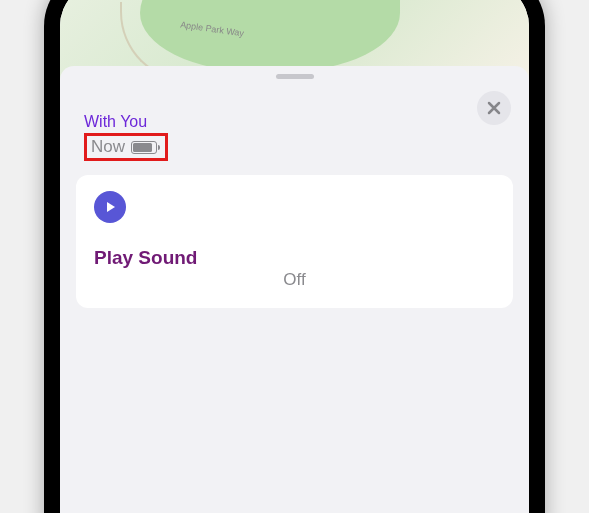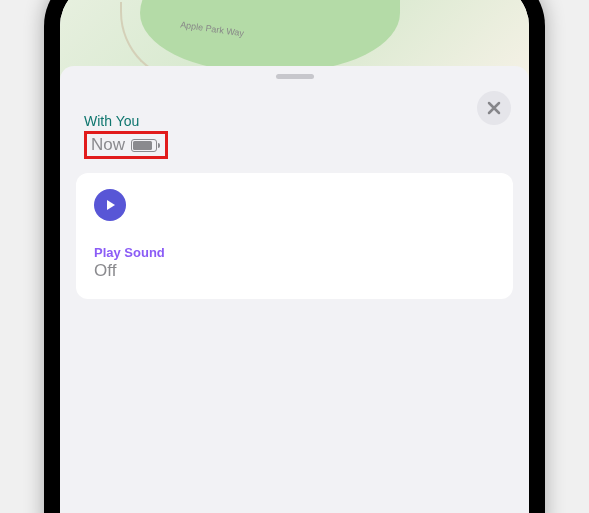--- a/index.html
+++ b/index.html
@@ -111,22 +111,22 @@
     }
     .device-name {
       font-size: 22px;
       font-weight: 700;
       color: #1c1c1e;
       white-space: pre;
       height: 22px;
       overflow: hidden;
     }
     .sub1 {
-      font-size: 14px;
-      color: #0f766e;
+      font-size: 16px;
+      color: #6d28d9;
       margin-top: 2px;
     }
     .highlight-box {
       display: inline-flex;
       align-items: center;
       border: 3px solid #e11b1b;
       margin-top: 2px;
       padding: 1px 8px 1px 4px;
       gap: 6px;
     }
@@ -185,28 +185,29 @@
       display: flex;
       align-items: center;
       justify-content: center;
       margin-bottom: 24px;
     }
     .ic-play { background: #5856d6; }
     .ic-find { background: #34c759; }
     .ic-bell { background: #ff2d55; }
     .card-wide .icon-circle { margin-bottom: 18px; }
     .card-title {
-      font-size: 13px;
+      font-size: 19px;
       font-weight: 700;
-      color: #8b5cf6;
+      color: #701a75;
     }
     .card-sub {
       font-size: 17px;
       color: #8a8a8e;
       margin-top: 1px;
+      text-align: center;
     }
   </style>
 </head>
 <body>
 
 <div class="phone-frame">
   <div class="phone-bezel"></div>
   <div class="phone-screen">
 
     <div class="map-area">

